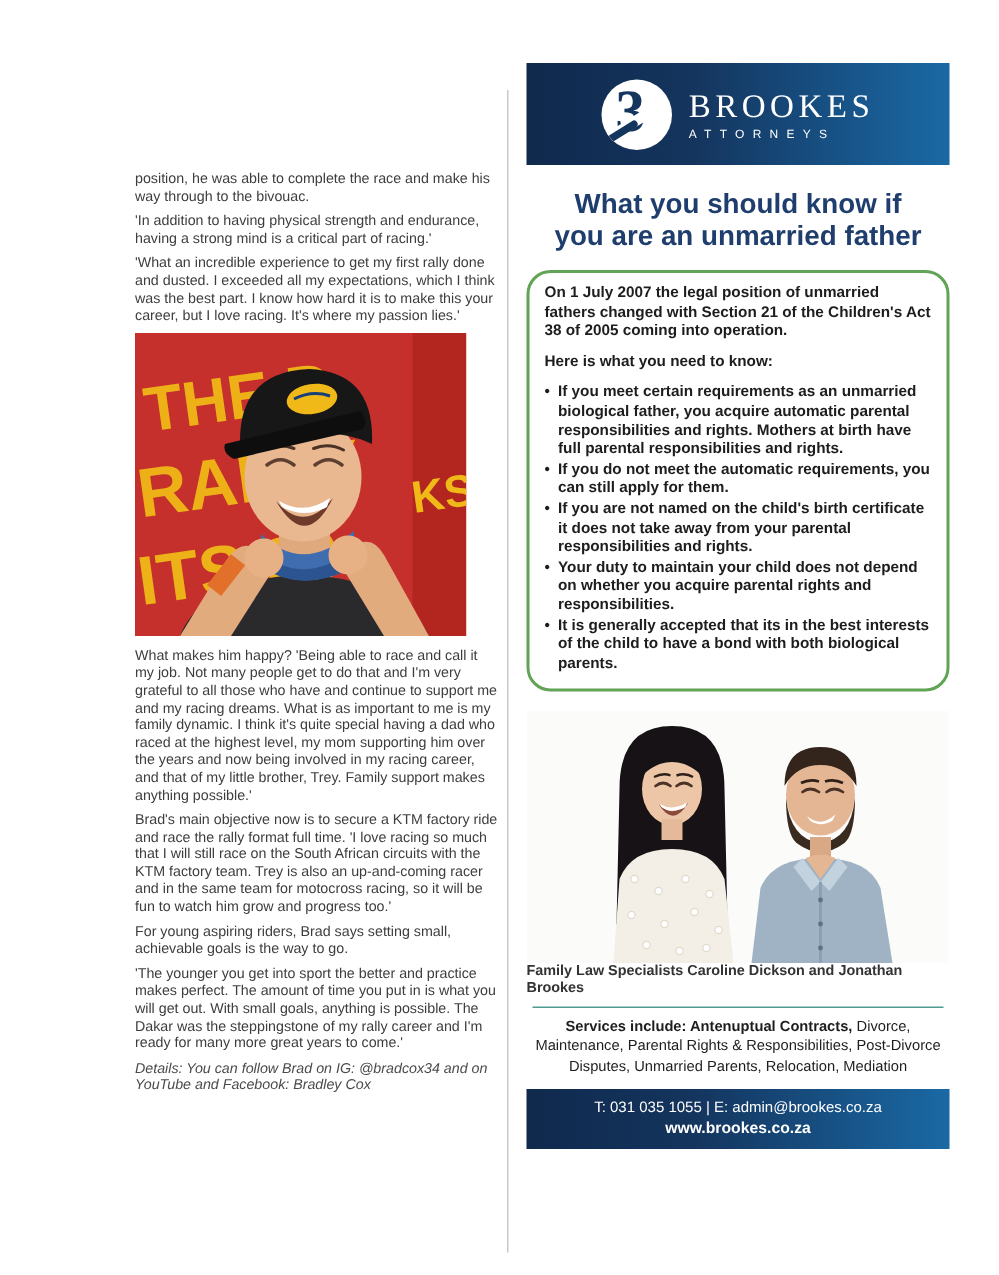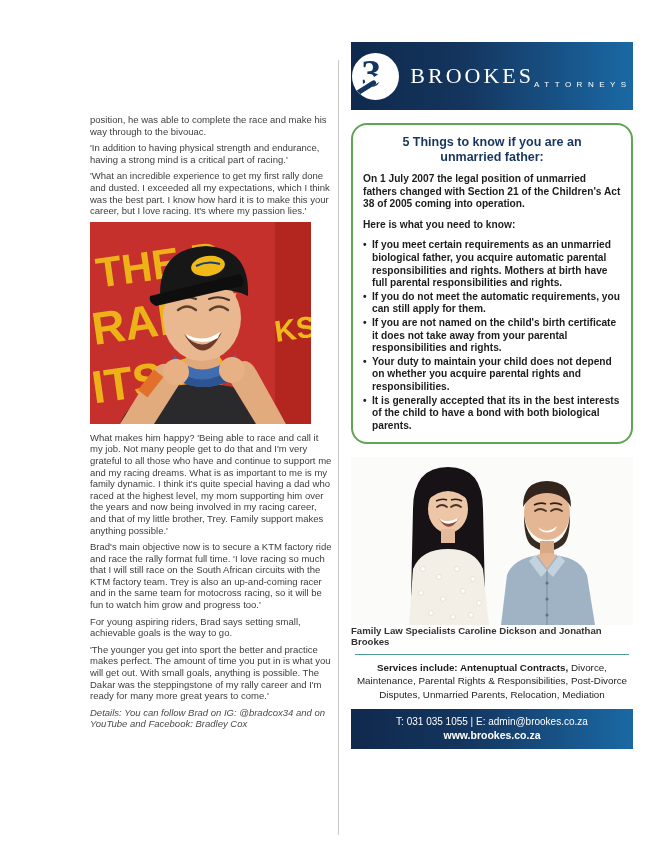--- a/index.html
+++ b/index.html
@@ -35,21 +35,21 @@
     font-family:"Liberation Serif", serif;font-weight:700;font-size:40px;color:#14355e;
   }
   .logo-swoosh{
     position:absolute;left:-8px;top:29px;width:46px;height:7px;background:#fff;
     border-radius:4px;transform:rotate(-32deg);
   }
   .logo-swoosh2{
     position:absolute;left:-4px;top:34px;width:30px;height:5px;background:#14355e;
     border-radius:3px;transform:rotate(-32deg);
   }
-  .brand-text{display:flex;flex-direction:row;align-items:flex-end;color:#fff;}
+  .brand-text{display:flex;flex-direction:column;align-items:flex-start;color:#fff;}
   .brand-name{font-family:"Liberation Serif", serif;font-size:22px;letter-spacing:3px;font-weight:400;}
   .brand-sub{font-size:8px;letter-spacing:5.5px;margin-top:1px;}
 
   .headline{margin-top:15px;text-align:center;font-weight:800;font-size:18.5px;line-height:21px;color:#1f3e6e;}
 
   .green-box{
     margin-top:13px;border:2.5px solid #61a455;border-radius:16px;
     padding:8px 10px 9px 10px;background:#fff;
   }
   .box-title{
@@ -141,23 +141,26 @@
         <span class="logo-glyph">3</span>
         <span class="logo-swoosh"></span>
         <span class="logo-swoosh2"></span>
       </div>
       <div class="brand-text">
         <span class="brand-name">BROOKES</span>
         <span class="brand-sub">ATTORNEYS</span>
       </div>
     </div>
 
+    <div class="headline">
+      <div>What you should know if</div>
+      <div>you are an unmarried father</div>
+    </div>
 
     <div class="green-box">
-      <div class="box-title">5 Things to know if you are an unmarried father:</div>
       <p class="box-p">On 1 July 2007 the legal position of unmarried fathers changed with Section 21 of the Children's Act 38 of 2005 coming into operation.</p>
       <p class="box-p">Here is what you need to know:</p>
       <div class="bullets">
         <div class="bullet">If you meet certain requirements as an unmarried biological father, you acquire automatic parental responsibilities and rights. Mothers at birth have full parental responsibilities and rights.</div>
         <div class="bullet">If you do not meet the automatic requirements, you can still apply for them.</div>
         <div class="bullet">If you are not named on the child's birth certificate it does not take away from your parental responsibilities and rights.</div>
         <div class="bullet">Your duty to maintain your child does not depend on whether you acquire parental rights and responsibilities.</div>
         <div class="bullet">It is generally accepted that its in the best interests of the child to have a bond with both biological parents.</div>
       </div>
     </div>

